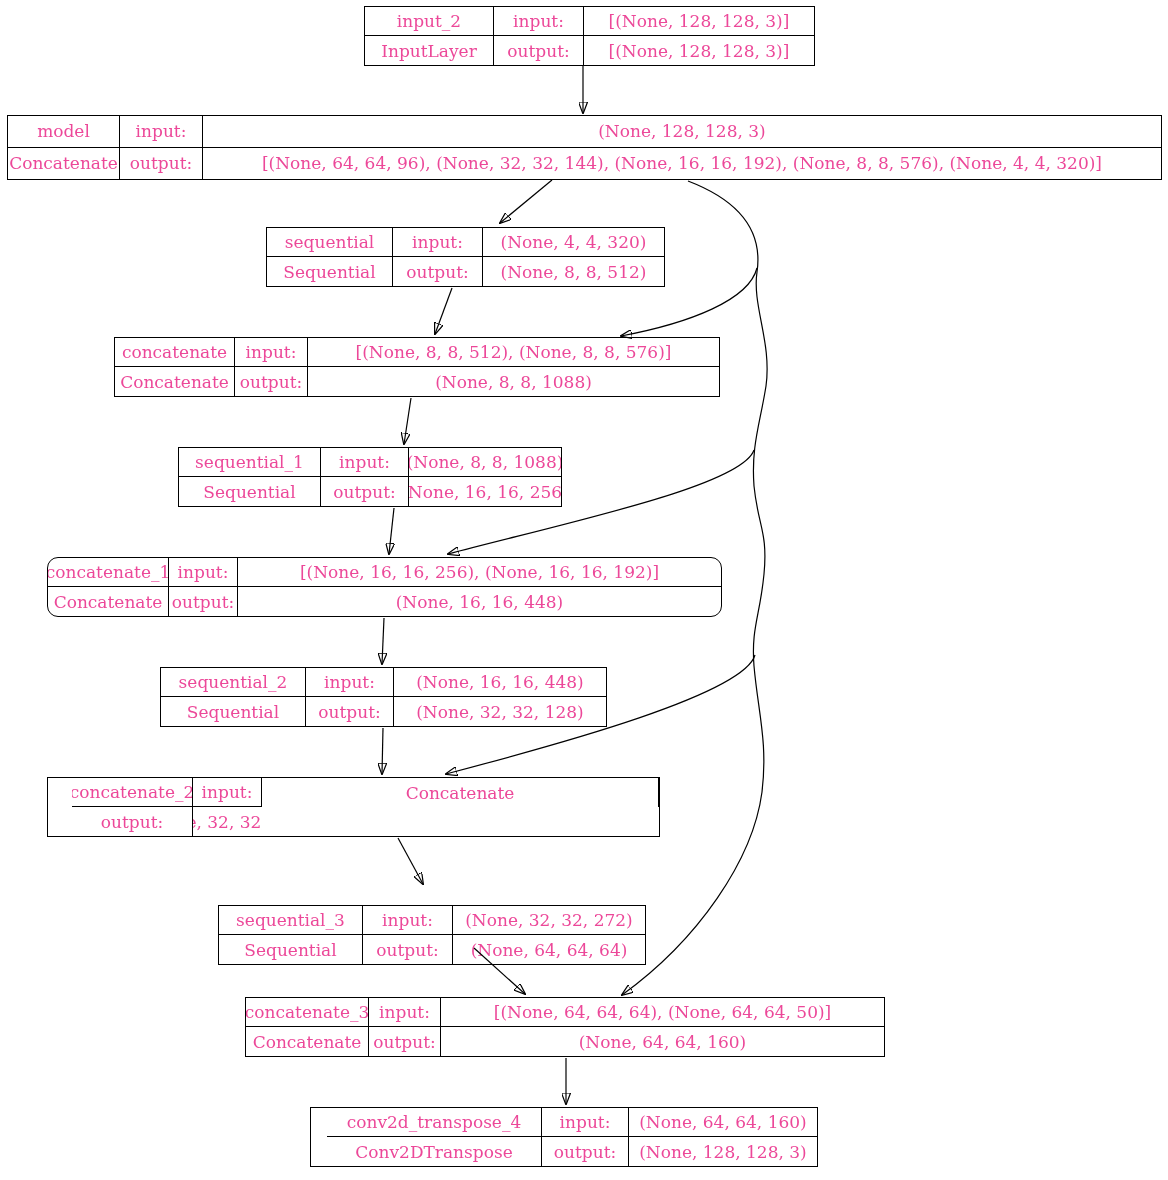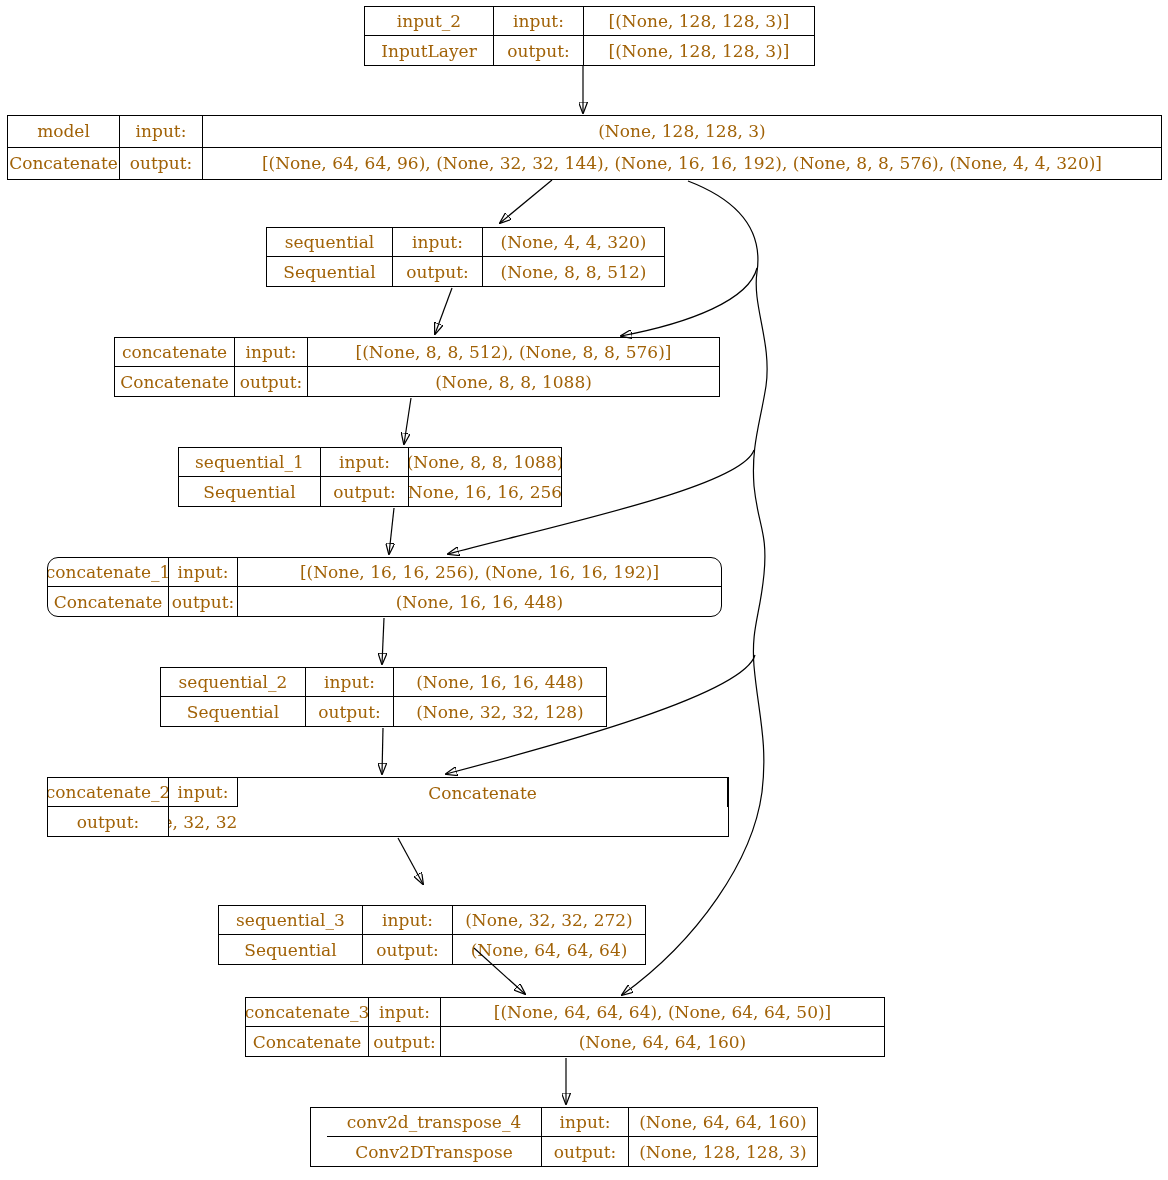--- a/index.html
+++ b/index.html
@@ -1,19 +1,19 @@
 <!DOCTYPE html>
 <html><head>
 <meta charset="utf-8">
 <style>
   html,body{margin:0;padding:0;background:#ffffff;}
   .canvas{
     position:relative;width:1168px;height:1180px;background:#ffffff;
     font-family:"DejaVu Serif","Liberation Serif",serif;
-    font-size:17px;color:#a16207;
+    font-size:17px;color:#ec4899;
   }
   .node{
     position:absolute;display:grid;grid-template-rows:1fr 1fr;
     border:1px solid #000;background:#fff;box-sizing:border-box;
   }
   .cell{
     display:flex;align-items:center;justify-content:center;
     white-space:nowrap;box-sizing:border-box;padding:0 4px;overflow:hidden;
   }
   .br{border-right:1px solid #000;}
@@ -82,21 +82,21 @@
 
   <div class="node" style="left:160px;top:667px;width:447px;height:60px;grid-template-columns:145px 88px 1fr;">
     <div class="cell br bb">sequential_2</div>
     <div class="cell br bb">input:</div>
     <div class="cell bb">(None, 16, 16, 448)</div>
     <div class="cell br">Sequential</div>
     <div class="cell br">output:</div>
     <div class="cell">(None, 32, 32, 128)</div>
   </div>
 
-  <div class="node" style="left:47px;top:777px;width:682px;height:60px;grid-template-columns:121px 69px 1fr;">
+  <div class="node" style="left:47px;top:777px;width:613px;height:60px;grid-template-columns:121px 69px 1fr;padding-left:24px;">
     <div class="cell br bb">concatenate_2</div>
     <div class="cell br bb">input:</div>
     <div class="cell br">Concatenate</div>
     <div class="cell br">output:</div>
     <div class="cell">(None, 32, 32, 272)</div>
   </div>
 
   <div class="node" style="left:218px;top:887px;width:428px;height:60px;grid-template-columns:144px 90px 1fr;margin-top:18px;">
     <div class="cell br bb">sequential_3</div>
     <div class="cell br bb">input:</div>

